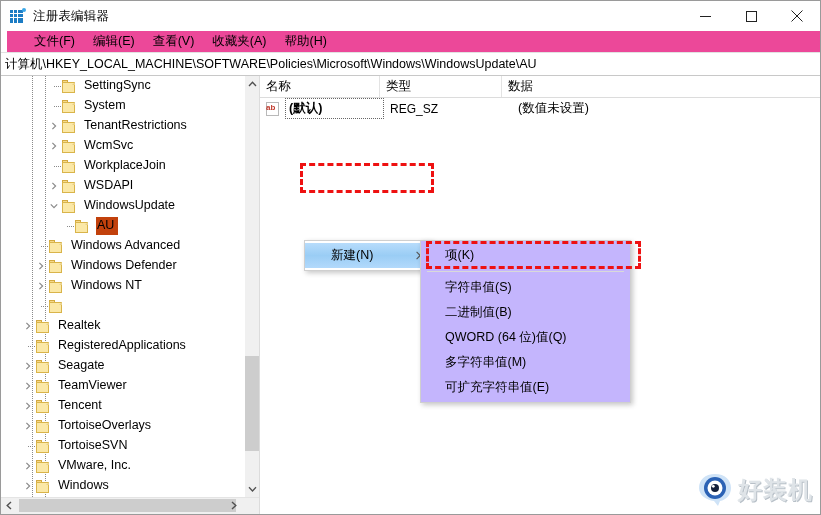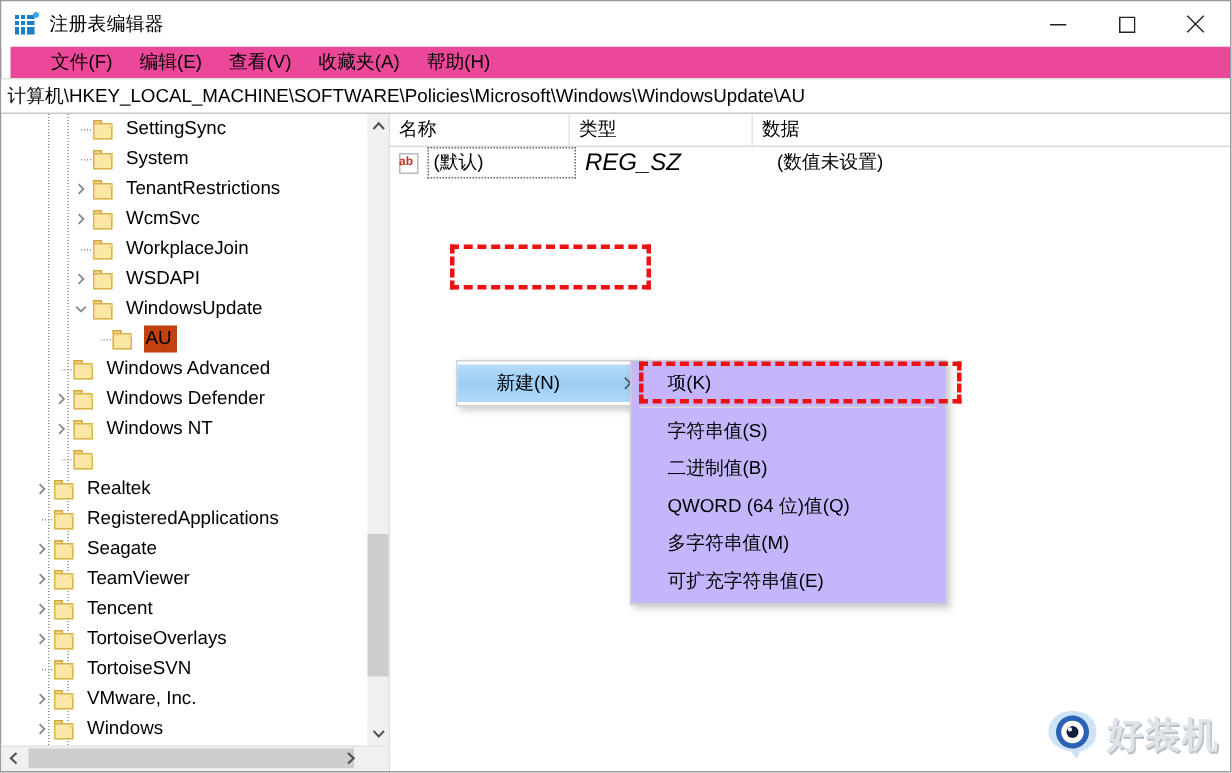--- a/index.html
+++ b/index.html
@@ -240,22 +240,23 @@
   }
   .ab-icon .ab {
     position: absolute; left: 1px; top: 1px;
     font-size: 8px; font-weight: bold; color: #c0392b;
     font-family: "Liberation Sans", sans-serif; line-height: 9px;
   }
   .cell-name {
     flex: 0 0 99px; font-size: 12.5px;
     border: 1px dotted #666; padding: 1px 3px; box-sizing: border-box;
     margin-left: 0;
-  }
-  .cell-type { flex: 0 0 122px; padding-left: 6px; font-size: 16px; font-style: italic; }
+    font-weight: bold;
+  }
+  .cell-type { flex: 0 0 122px; padding-left: 6px; font-size: 12px; }
   .cell-data { flex: 1; padding-left: 6px; font-size: 12.5px; }
 
   
   .ctx {
     position: absolute; z-index: 40;
     background: #f2f2f2;
     border: 1px solid #cfcfcf;
     box-shadow: 2px 2px 5px rgba(0,0,0,.22);
     padding: 2px 0;
   }

